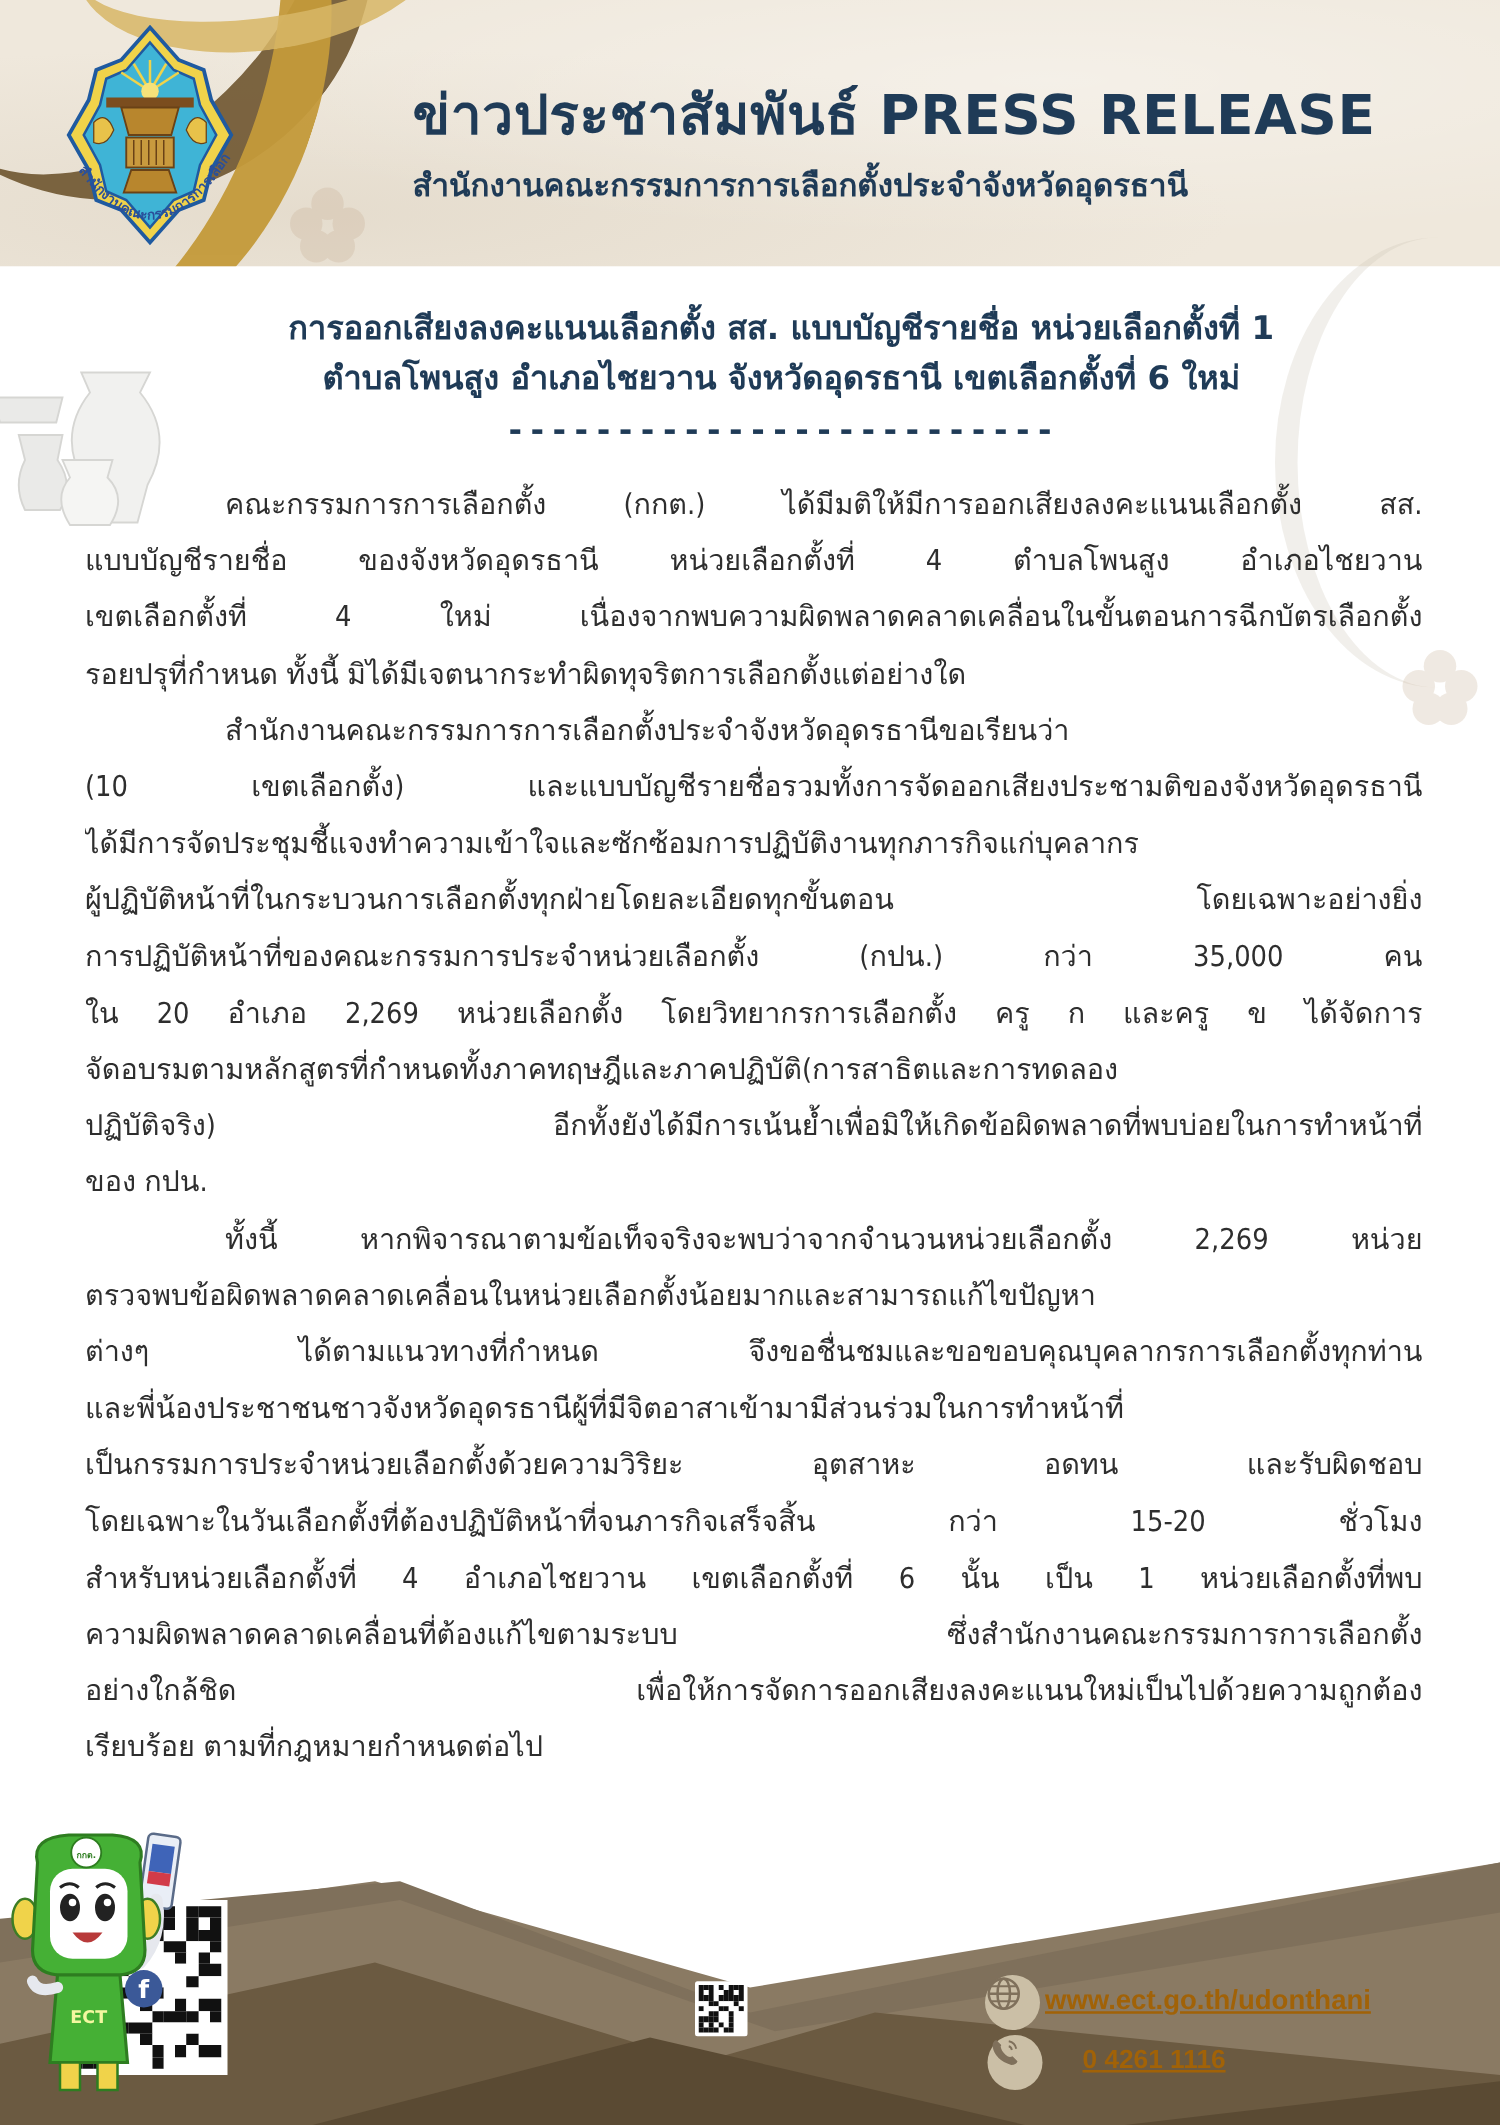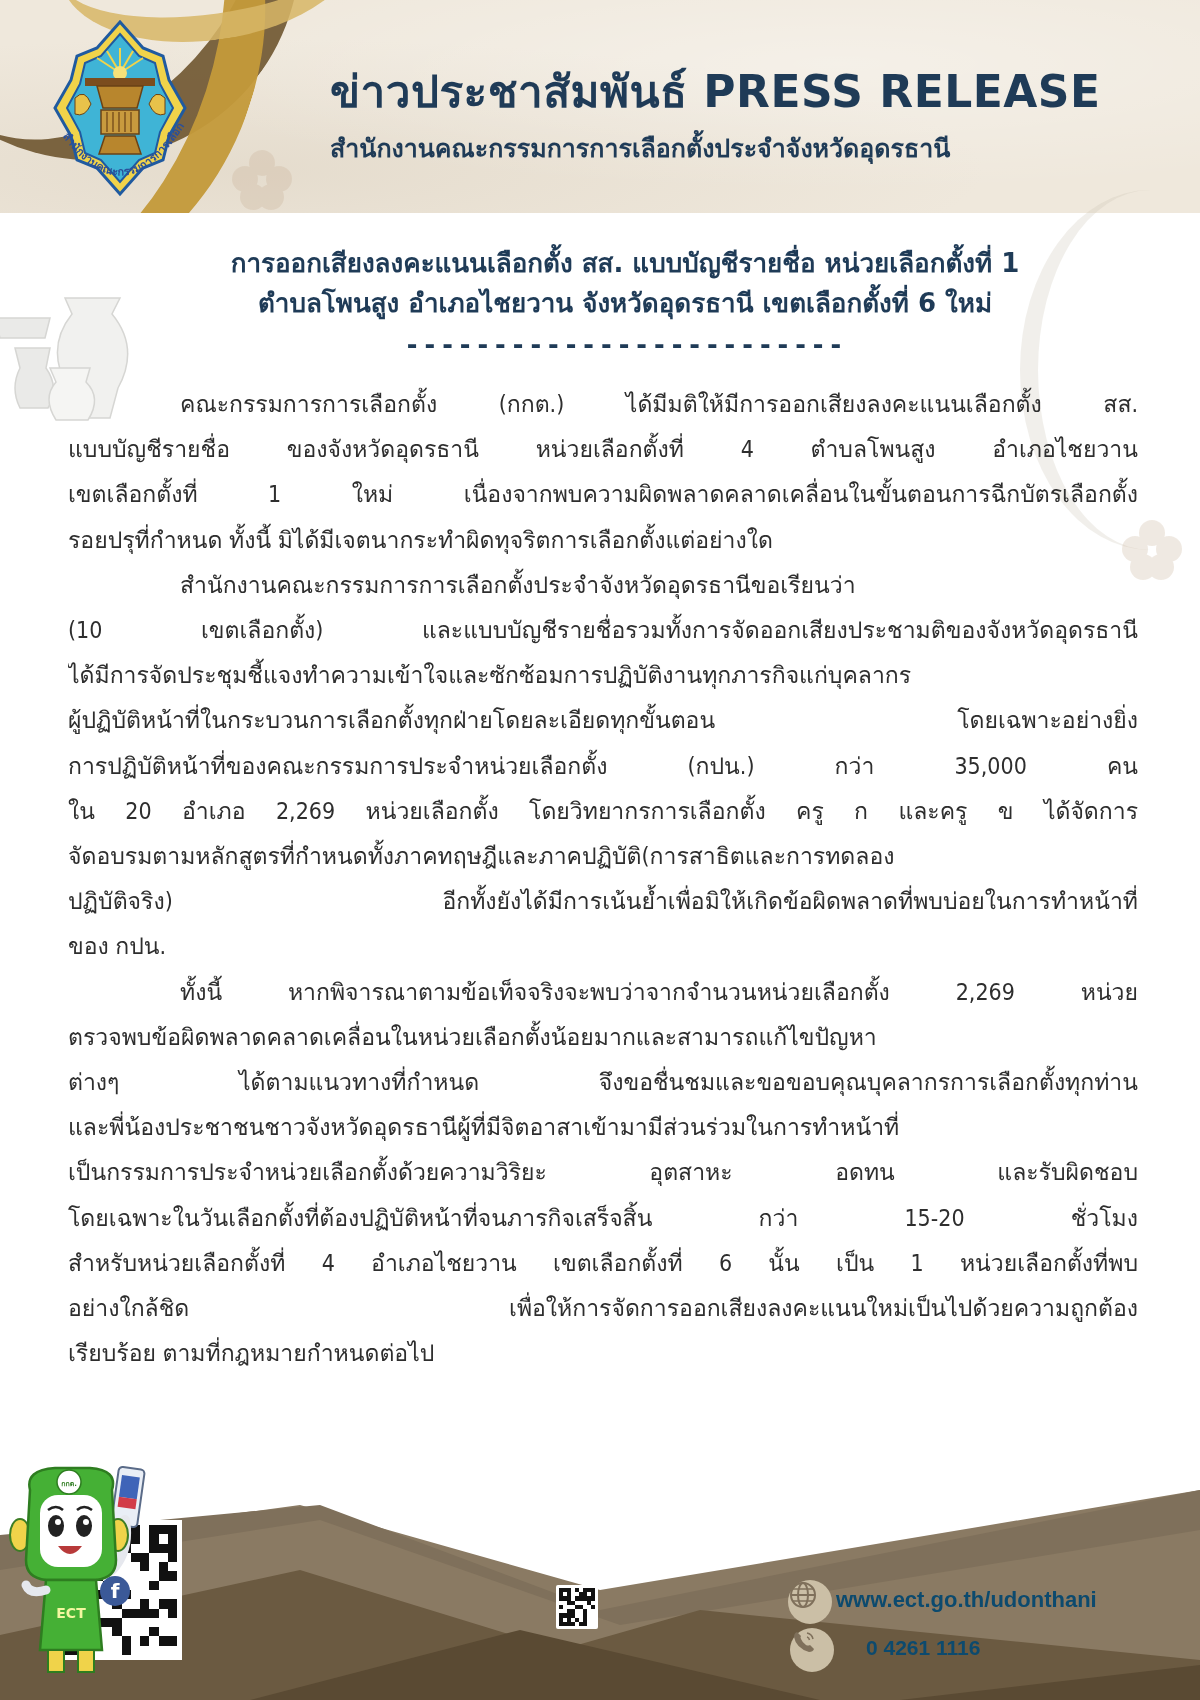--- a/index.html
+++ b/index.html
@@ -121,22 +121,23 @@
       position: absolute; left: 556px; top: 125px; width: 42px; height: 44px;
       background: #fff; padding: 3px; border-radius: 2px;
     }
     .contact-icon {
       position: absolute; width: 44px; height: 44px; border-radius: 50%;
       background: #cbbfa6; display: flex; align-items: center; justify-content: center;
     }
     .contact-icon.web { left: 788px; top: 120px; }
     .contact-icon.phone { left: 790px; top: 168px; }
     .contact-text {
-      position: absolute; font-weight: bold; color: #0c4a6e; white-space: nowrap;
+      position: absolute; font-weight: bold; color: #a16207; white-space: nowrap;
       font-family: "Liberation Sans", sans-serif;
+      text-decoration: underline;
     }
     .contact-text.web { left: 836px; top: 127px; font-size: 22px; }
     .contact-text.phone { left: 866px; top: 176px; font-size: 21px; }
   </style>
 </head>
 <body>
 
 <div class="header">
   <div class="swoosh-2"></div>
   <div class="swoosh-1"></div>
@@ -210,21 +211,21 @@
   <div>การออกเสียงลงคะแนนเลือกตั้ง สส. แบบบัญชีรายชื่อ หน่วยเลือกตั้งที่ 1</div>
   <div>ตำบลโพนสูง อำเภอไชยวาน จังหวัดอุดรธานี เขตเลือกตั้งที่ 6 ใหม่</div>
 </div>
 <div class="doc-divider">-------------------------</div>
 
 <div class="body-text">
 
   <div>
     <span class="body-line indent">คณะกรรมการการเลือกตั้ง (กกต.) ได้มีมติให้มีการออกเสียงลงคะแนนเลือกตั้ง สส.</span>
     <span class="body-line">แบบบัญชีรายชื่อ ของจังหวัดอุดรธานี หน่วยเลือกตั้งที่ 4 ตำบลโพนสูง อำเภอไชยวาน</span>
-    <span class="body-line">เขตเลือกตั้งที่ 1 ใหม่ เนื่องจากพบความผิดพลาดคลาดเคลื่อนในขั้นตอนการฉีกบัตรเลือกตั้ง</span>
+    <span class="body-line">เขตเลือกตั้งที่ 4 ใหม่ เนื่องจากพบความผิดพลาดคลาดเคลื่อนในขั้นตอนการฉีกบัตรเลือกตั้ง</span>
     <span class="body-line last">รอยปรุที่กำหนด ทั้งนี้ มิได้มีเจตนากระทำผิดทุจริตการเลือกตั้งแต่อย่างใด</span>
   </div>
 
   <div>
     <span class="body-line indent">สำนักงานคณะกรรมการการเลือกตั้งประจำจังหวัดอุดรธานีขอเรียนว่า</span>
     <span class="body-line">(10 เขตเลือกตั้ง) และแบบบัญชีรายชื่อรวมทั้งการจัดออกเสียงประชามติของจังหวัดอุดรธานี</span>
     <span class="body-line">ได้มีการจัดประชุมชี้แจงทำความเข้าใจและซักซ้อมการปฏิบัติงานทุกภารกิจแก่บุคลากร</span>
     <span class="body-line">ผู้ปฏิบัติหน้าที่ในกระบวนการเลือกตั้งทุกฝ่ายโดยละเอียดทุกขั้นตอน โดยเฉพาะอย่างยิ่ง</span>
     <span class="body-line">การปฏิบัติหน้าที่ของคณะกรรมการประจำหน่วยเลือกตั้ง (กปน.) กว่า 35,000 คน</span>
     <span class="body-line">ใน 20 อำเภอ 2,269 หน่วยเลือกตั้ง โดยวิทยากรการเลือกตั้ง ครู ก และครู ข ได้จัดการ</span>
@@ -234,20 +235,21 @@
   </div>
 
   <div>
     <span class="body-line indent">ทั้งนี้ หากพิจารณาตามข้อเท็จจริงจะพบว่าจากจำนวนหน่วยเลือกตั้ง 2,269 หน่วย</span>
     <span class="body-line">ตรวจพบข้อผิดพลาดคลาดเคลื่อนในหน่วยเลือกตั้งน้อยมากและสามารถแก้ไขปัญหา</span>
     <span class="body-line">ต่างๆ ได้ตามแนวทางที่กำหนด จึงขอชื่นชมและขอขอบคุณบุคลากรการเลือกตั้งทุกท่าน</span>
     <span class="body-line">และพี่น้องประชาชนชาวจังหวัดอุดรธานีผู้ที่มีจิตอาสาเข้ามามีส่วนร่วมในการทำหน้าที่</span>
     <span class="body-line">เป็นกรรมการประจำหน่วยเลือกตั้งด้วยความวิริยะ อุตสาหะ อดทน และรับผิดชอบ</span>
     <span class="body-line">โดยเฉพาะในวันเลือกตั้งที่ต้องปฏิบัติหน้าที่จนภารกิจเสร็จสิ้น กว่า 15-20 ชั่วโมง</span>
     <span class="body-line">สำหรับหน่วยเลือกตั้งที่ 4 อำเภอไชยวาน เขตเลือกตั้งที่ 6 นั้น เป็น 1 หน่วยเลือกตั้งที่พบ</span>
+    <span class="body-line">ความผิดพลาดคลาดเคลื่อนที่ต้องแก้ไขตามระบบ ซึ่งสำนักงานคณะกรรมการการเลือกตั้ง</span>
     <span class="body-line">อย่างใกล้ชิด เพื่อให้การจัดการออกเสียงลงคะแนนใหม่เป็นไปด้วยความถูกต้อง</span>
     <span class="body-line last">เรียบร้อย ตามที่กฎหมายกำหนดต่อไป</span>
   </div>
 </div>
 
 <div class="footer">
   <svg width="1200" height="240" viewBox="0 0 1200 240">
     <polygon points="0,85 300,45 600,130 1200,30 1200,240 0,240" fill="#8a7a63"></polygon>
     <polygon points="0,75 320,45 600,150 1200,30 1200,70 620,165 320,60 0,110" fill="#7f705b"></polygon>
     <polygon points="0,175 300,110 560,190 700,150 1200,200 1200,240 0,240" fill="#6b5a41"></polygon>

